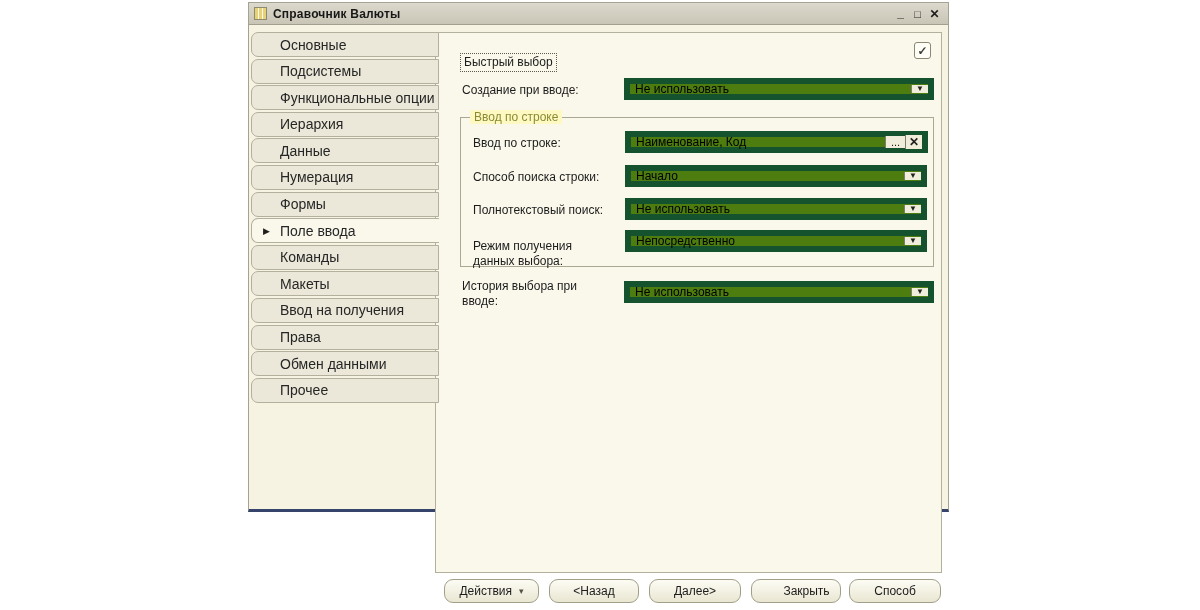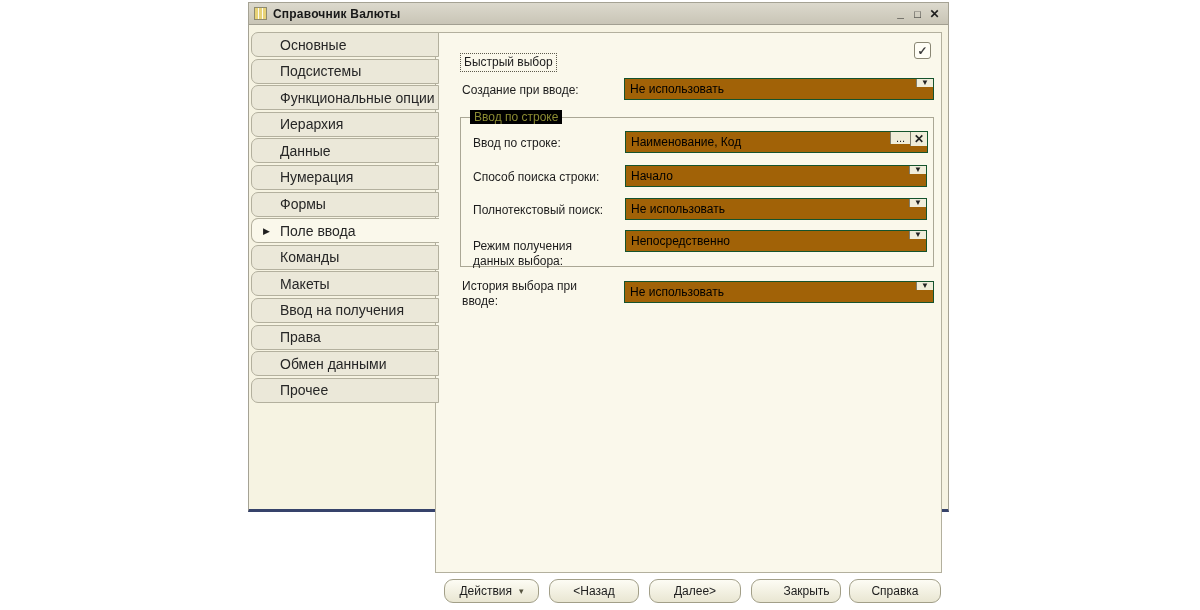--- a/index.html
+++ b/index.html
@@ -49,41 +49,41 @@
     background:#faf8eb; border:1px solid #b3b09e; z-index:1;
   }
   .label { position:absolute; font-size:12px; color:#1c1c1c; line-height:15px; }
   .focus-label { border:1px dotted #5c5a4c; padding:1px 3px; }
   .checkbox {
     position:absolute; width:17px; height:17px; border:1px solid #8a8774;
     border-radius:3px; background:#fffef6; display:flex; align-items:center; justify-content:center;
   }
   .check { font-size:12px; font-weight:bold; color:#3c3c3c; line-height:1; }
   .combo {
-    position:absolute; height:22px; display:flex; align-items:flex-start;
-    border:1px solid #14532d; background:#a16207;
+    position:absolute; height:22px; display:flex; align-items:center;
+    border:6px solid #14532d; background:#4d7c0f;
   }
   .combo-text { flex:1; font-size:12px; color:#000; padding:3px 5px; overflow:hidden; white-space:nowrap; }
   .dd {
     width:17px; background:#f0edda; border-left:1px solid #7f7d6d;
     display:flex; align-items:center; justify-content:center;
   }
   .dd span { font-size:8px; color:#222; line-height:1; }
   .btnseg {
     background:#f0edda; border-left:1px solid #7f7d6d;
     display:flex; align-items:center; justify-content:center;
     font-size:11px; color:#222;
   }
   .btnseg.bold { font-weight:bold; font-size:12px; }
   .groupbox {
     position:absolute; left:24px; top:84px; width:474px; height:150px;
     border:1px solid #aaa795;
   }
   .legend {
-    position:absolute; top:-8px; left:9px; background:#000000; padding:0 4px;
+    position:absolute; top:-8px; left:9px; background:#fef9c3; padding:0 4px;
     font-size:12px; color:#8b8b32;
   }
   
   .btn {
     position:absolute; top:576px; height:24px;
     border:1px solid #a29f88; border-radius:9px;
     background:linear-gradient(#fdfcf4,#e9e6d2);
     display:flex; align-items:center; justify-content:center; gap:7px;
     font-size:12px; color:#1c1c1c;
   }
@@ -215,16 +215,16 @@
   <div class="btn" style="left:300px; width:90px;">
     <span>&lt;Назад</span>
   </div>
   <div class="btn" style="left:400px; width:92px;">
     <span>Далее&gt;</span>
   </div>
   <div class="btn" style="left:502px; width:90px;padding-left:21px;">
     <span>Закрыть</span>
   </div>
   <div class="btn" style="left:600px; width:92px;">
-    <span>Справка</span>
+    <span>Способ</span>
   </div>
 
 </div>
 
 </body></html>

